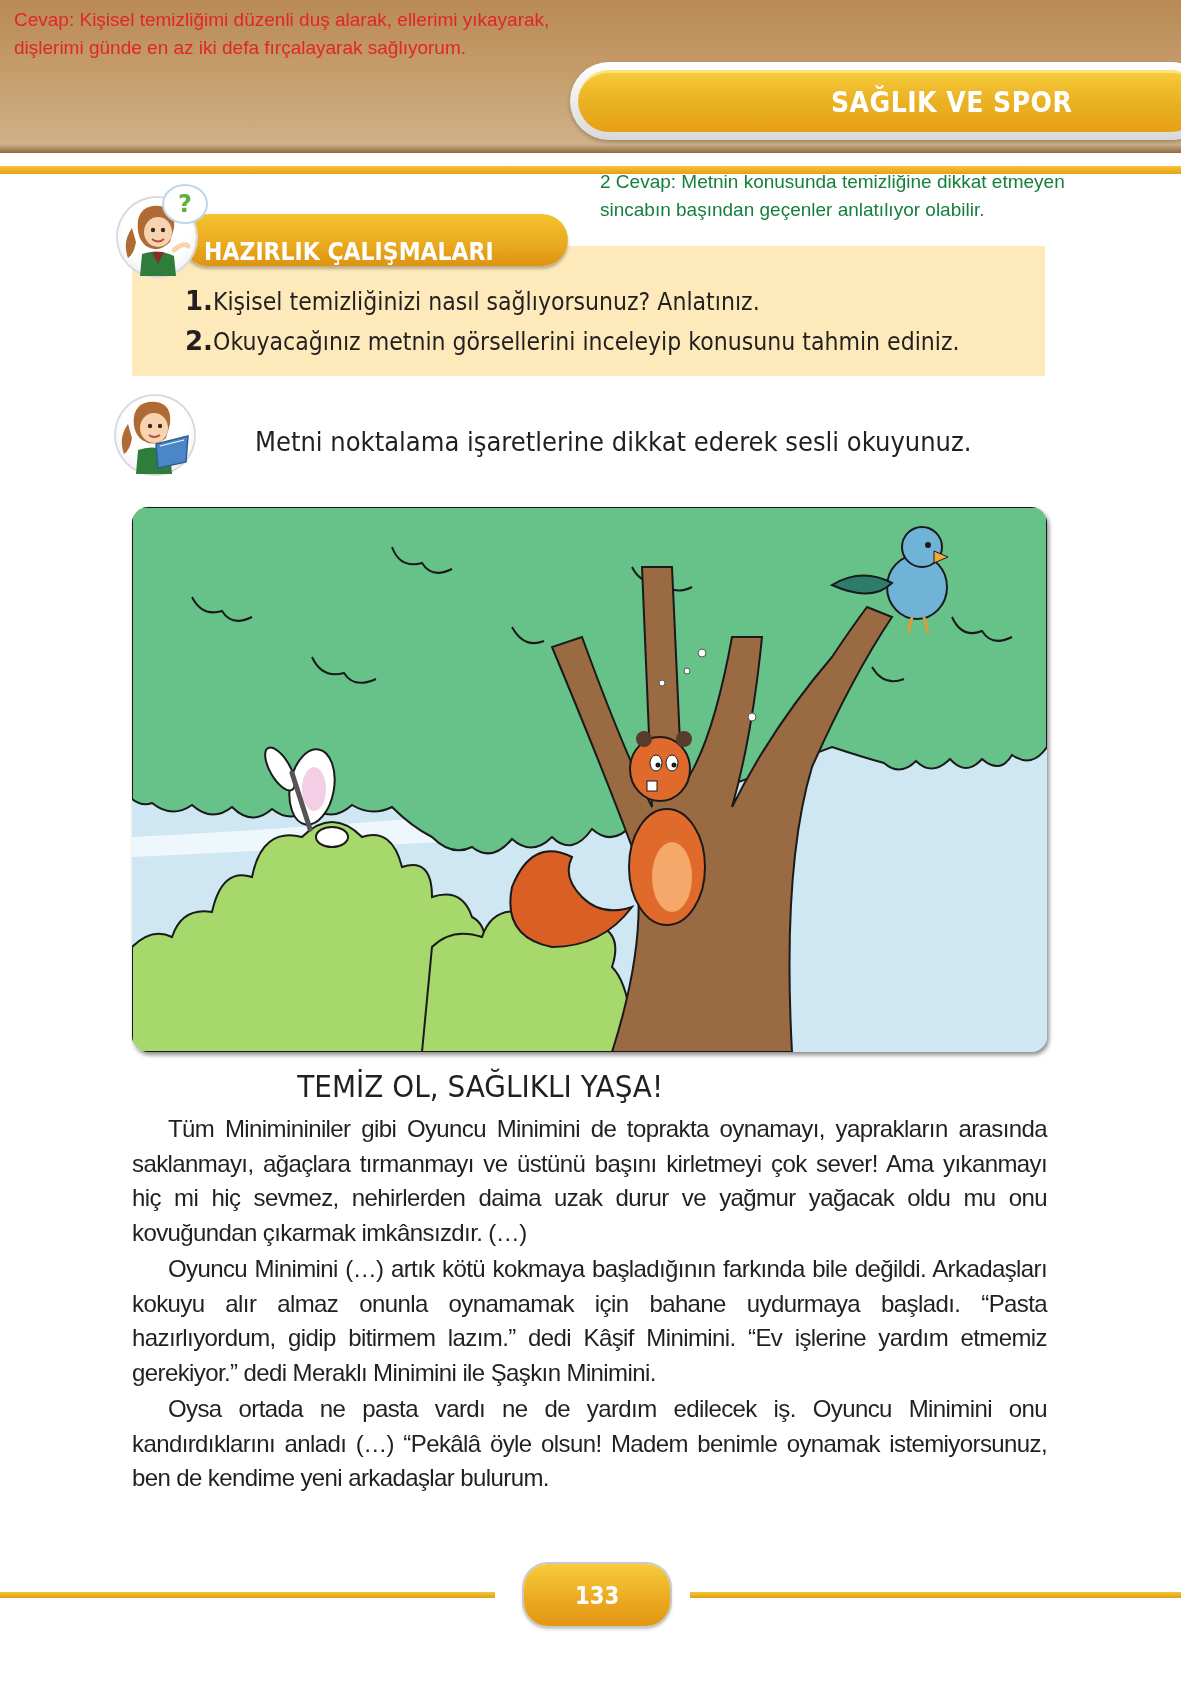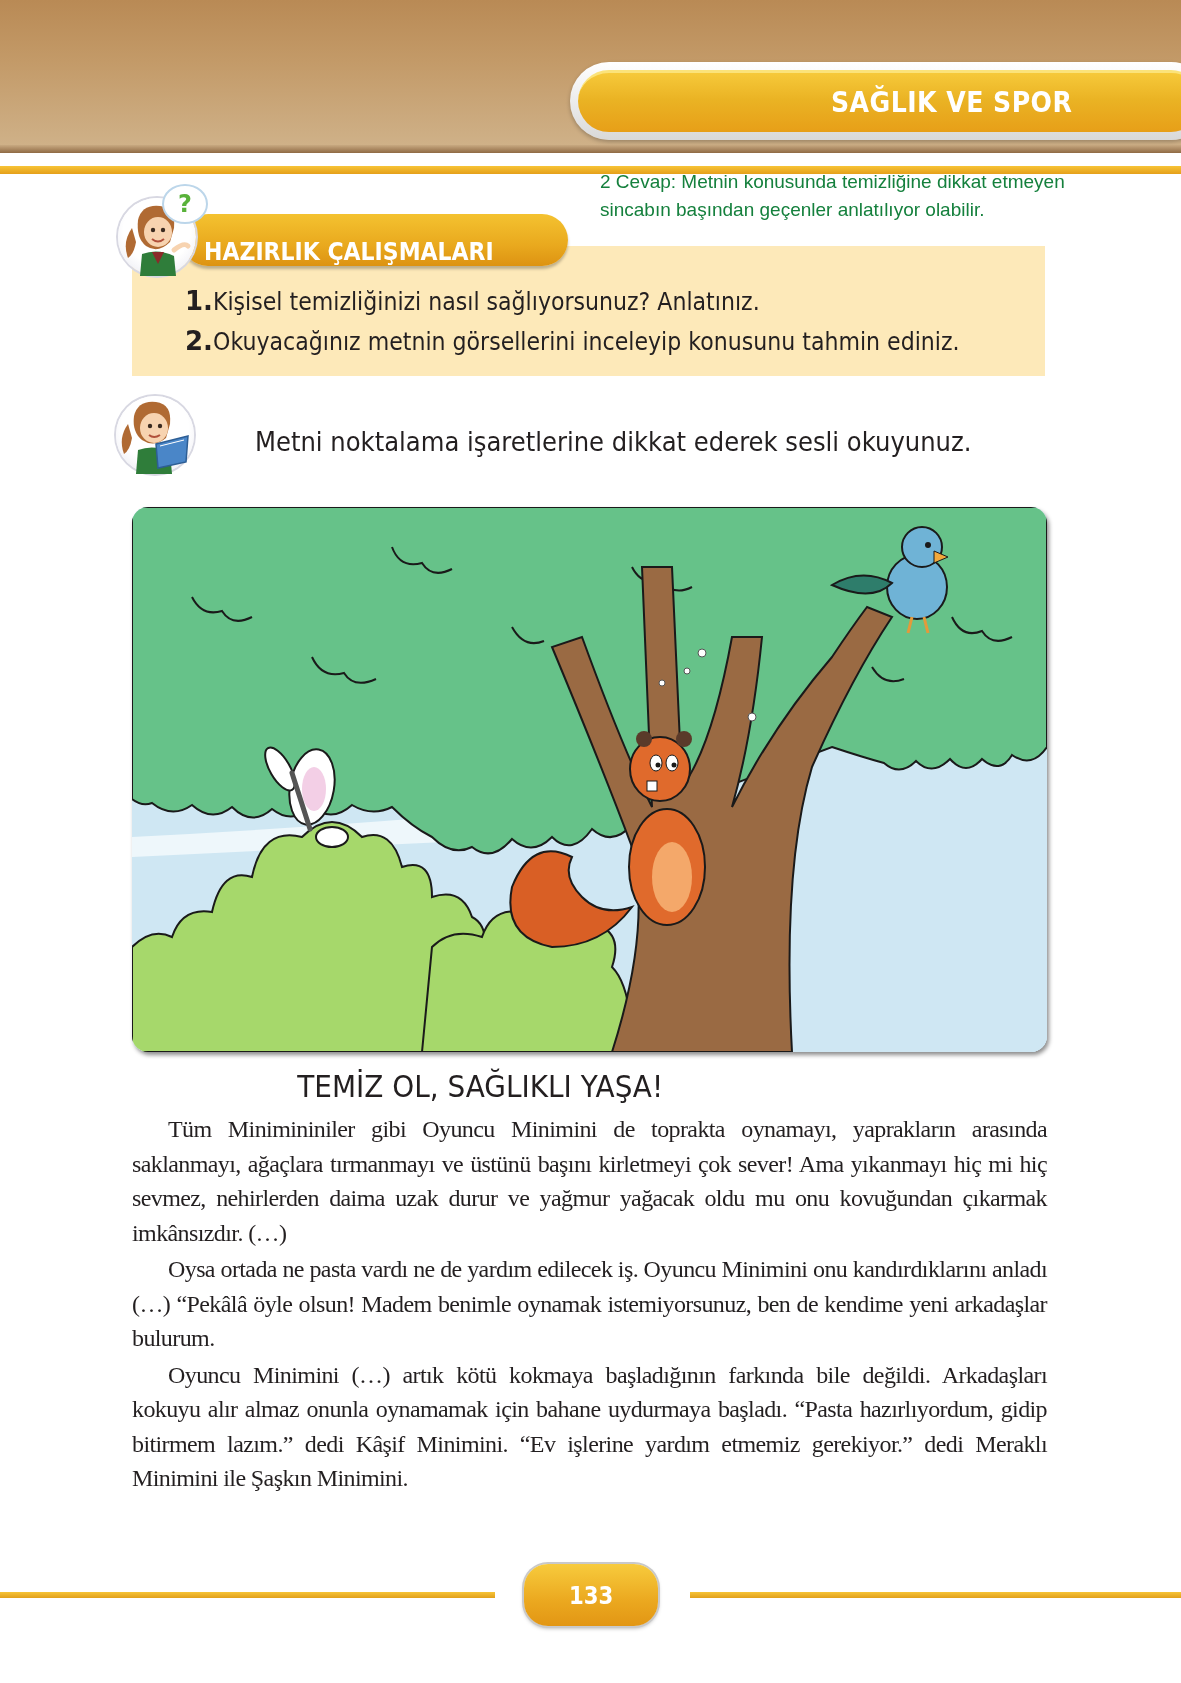--- a/index.html
+++ b/index.html
@@ -103,48 +103,49 @@
   .illustration svg { display: block; width: 100%; height: 100%; }
 
   
   .story-title {
     position: absolute; left: 0; top: 1068px; width: 960px; text-align: center;
     font-family: "DejaVu Sans", sans-serif; font-size: 31px; color: #231f20;
   }
   .story-title span { display: inline-block; transform: scaleX(0.9); }
   .story {
     position: absolute; left: 132px; top: 1112px; width: 915px;
-    font-family: Liberation Serif, serif; font-size: 24px; line-height: 34.5px;
+    font-family: Liberation Sans, sans-serif; font-size: 24px; line-height: 34.5px;
     color: #231f20; text-align: justify; letter-spacing: -0.6px;
   }
   .story p { text-indent: 36px; margin-bottom: 2px; }
 
   
   .footer-line {
     position: absolute; top: 1592px; height: 6px;
     background: linear-gradient(180deg, #f6c438, #e1a01b);
   }
   .footer-line.left { left: 0; width: 495px; }
   .footer-line.right { left: 690px; width: 491px; }
   .page-badge {
-    position: absolute; left: 524px; top: 1564px; width: 134px; height: 62px;
+    position: absolute; left: 524px; top: 1564px; width: 146px; height: 62px;
     border-radius: 24px;
     background: linear-gradient(180deg, #f7cb3d 0%, #eba81f 60%, #e29614 100%);
     box-shadow: 0 0 0 2px #c9c9c9, 0 2px 4px rgba(0,0,0,0.35);
     display: flex; align-items: center; justify-content: center;
   }
   .page-number {
     font-family: "DejaVu Sans", sans-serif; font-weight: bold; font-size: 25px; color: #ffffff;
     transform: scaleX(0.85);
   }
 </style>
 </head>
 <body>
 
 <div class="header-band">
+  <div class="answer-top">Cevap: Kişisel temizliğimi düzenli duş alarak, ellerimi yıkayarak, dişlerimi günde en az iki defa fırçalayarak sağlıyorum.</div>
   <div class="unit-pill">
     <div class="unit-pill-inner">
       <span class="unit-title">SAĞLIK VE SPOR</span>
     </div>
   </div>
 </div>
 <div class="orange-line-top"></div>
 
 <div class="hazirlik-box"></div>
 <div class="hazirlik-pill">
@@ -248,21 +249,21 @@
     <ellipse cx="148" cy="262" rx="10" ry="24" fill="#ffffff" stroke="#1a1a1a" stroke-width="2" transform="rotate(-30 148 262)"></ellipse>
     <path d="M160 266 L178 322" stroke="#555" stroke-width="5" stroke-linecap="round"></path>
   </svg>
 </div>
 
 <div class="story-title">
   <span>TEMİZ OL, SAĞLIKLI YAŞA!</span>
 </div>
 <div class="story">
   <p>Tüm Minimininiler gibi Oyuncu Minimini de toprakta oynamayı, yaprakların arasında saklanmayı, ağaçlara tırmanmayı ve üstünü başını kirletmeyi çok sever! Ama yıkanmayı hiç mi hiç sevmez, nehirlerden daima uzak durur ve yağmur yağacak oldu mu onu kovuğundan çıkarmak imkânsızdır. (…)</p>
+  <p>Oyuncu Minimini (…) artık kötü kokmaya başladığının farkında bile değildi. Arkadaşları kokuyu alır almaz onunla oynamamak için bahane uydurmaya başladı. “Pasta hazırlıyordum, gidip bitirmem lazım.” dedi Kâşif Minimini. “Ev işlerine yardım etmemiz gerekiyor.” dedi Meraklı Minimini ile Şaşkın Minimini.</p>
   <p>Oysa ortada ne pasta vardı ne de yardım edilecek iş. Oyuncu Minimini onu kandırdıklarını anladı (…) “Pekâlâ öyle olsun! Madem benimle oynamak istemiyorsunuz, ben de kendime yeni arkadaşlar bulurum.</p>
-  <p>Oyuncu Minimini (…) artık kötü kokmaya başladığının farkında bile değildi. Arkadaşları kokuyu alır almaz onunla oynamamak için bahane uydurmaya başladı. “Pasta hazırlıyordum, gidip bitirmem lazım.” dedi Kâşif Minimini. “Ev işlerine yardım etmemiz gerekiyor.” dedi Meraklı Minimini ile Şaşkın Minimini.</p>
 </div>
 
 <div class="footer-line left"></div>
 <div class="footer-line right"></div>
 <div class="page-badge">
   <span class="page-number">133</span>
 </div>
 
 </body></html>

